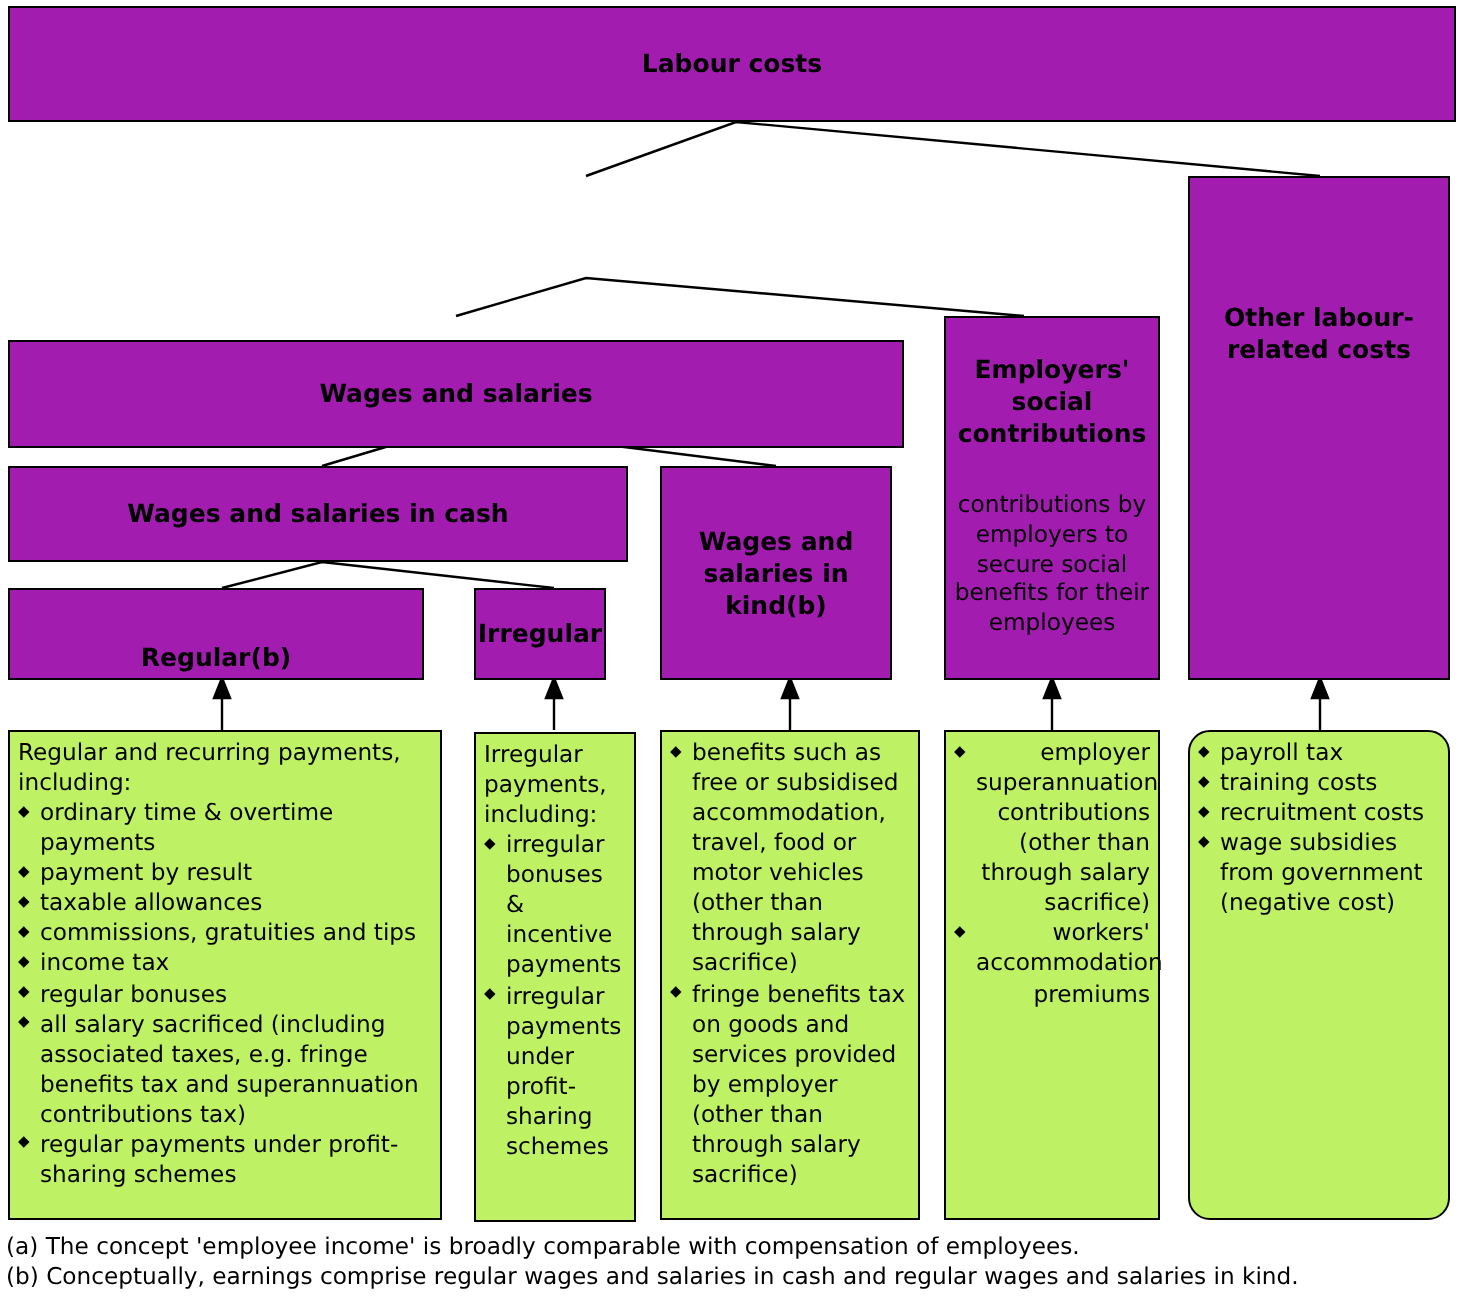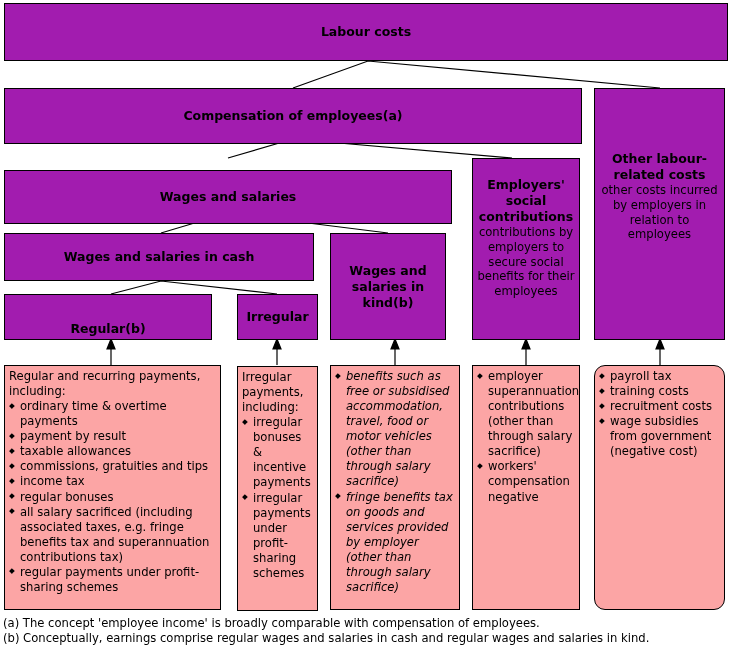--- a/index.html
+++ b/index.html
@@ -26,21 +26,21 @@
     display: flex;
     align-items: center;
     justify-content: center;
     text-align: center;
     font-weight: bold;
     font-size: 12.5px;
     line-height: 1.28;
     padding: 2px 3px;
   }
   .box.plain {
-    background: #fca5a5;
+    background: #bef264;
     font-weight: normal;
     display: block;
     text-align: left;
     padding: 3px 4px 3px 4px;
     font-size: 11.6px;
     line-height: 1.30;
   }
   .box .sub {
     display: block;
     font-weight: normal;
@@ -114,51 +114,47 @@
       <polygon points="526,339 522,349 530,349"></polygon>
       <line x1="660" y1="365" x2="660" y2="345"></line>
       <polygon points="660,339 656,349 664,349"></polygon>
     </g>
   </svg>
 
   <div class="box" style="left:4px; top:3px; width:724px; height:58px;">
     <span>Labour costs</span>
   </div>
 
-  <div class="box" style="left:4px; top:88px; width:578px; height:56px;">
-    <span>Compensation of employees(a)</span>
-  </div>
 
   <div class="box" style="left:594px; top:88px; width:131px; height:252px; flex-direction:column; justify-content:flex-start; padding-top:62px;">
     <span>Other labour-related costs</span>
-    <span class="sub">other costs incurred by employers in relation to employees</span>
   </div>
 
   <div class="box" style="left:4px; top:170px; width:448px; height:54px;">
     <span>Wages and salaries</span>
   </div>
 
-  <div class="box" style="left:472px; top:158px; width:108px; height:182px; flex-direction:column; justify-content:flex-start; padding-top:18px;">
+  <div class="box" style="left:472px; top:158px; width:108px; height:182px; flex-direction:column; justify-content:flex-start; padding-top:18px;gap:20px;">
     <span>Employers' social contributions</span>
     <span class="sub">contributions by employers to secure social benefits for their employees</span>
   </div>
 
   <div class="box" style="left:4px; top:233px; width:310px; height:48px;">
     <span>Wages and salaries in cash</span>
   </div>
 
   <div class="box" style="left:330px; top:233px; width:116px; height:107px;">
     <span>Wages and salaries in kind(b)</span>
   </div>
 
   <div class="box" style="left:4px; top:294px; width:208px; height:46px;align-items:flex-end;">
     <span>Regular(b)</span>
   </div>
 
-  <div class="box" style="left:237px; top:294px; width:81px; height:46px;">
+  <div class="box" style="left:237px; top:294px; width:66px; height:46px;">
     <span>Irregular</span>
   </div>
 
   <div class="box plain" style="left:4px; top:365px; width:217px; height:245px;">
     <span class="lead">Regular and recurring payments, including:</span>
     <ul class="bullets">
       <li>ordinary time &amp; overtime payments</li>
       <li>payment by result</li>
       <li>taxable allowances</li>
       <li>commissions, gratuities and tips</li>
@@ -170,31 +166,31 @@
   </div>
 
   <div class="box plain" style="left:237px; top:366px; width:81px; height:245px;">
     <span class="lead">Irregular payments, including:</span>
     <ul class="bullets">
       <li>irregular bonuses &amp; incentive payments</li>
       <li>irregular payments under profit-sharing schemes</li>
     </ul>
   </div>
 
-  <div class="box plain" style="left:330px; top:365px; width:130px; height:245px;font-style:italic;">
+  <div class="box plain" style="left:330px; top:365px; width:130px; height:245px;">
     <ul class="bullets">
       <li>benefits such as free or subsidised accommodation, travel, food or motor vehicles (other than through salary sacrifice)</li>
       <li>fringe benefits tax on goods and services provided by employer (other than through salary sacrifice)</li>
     </ul>
   </div>
 
-  <div class="box plain" style="left:472px; top:365px; width:108px; height:245px;">
+  <div class="box plain" style="left:472px; top:365px; width:108px; height:245px;text-align:right;">
     <ul class="bullets">
       <li>employer superannuation contributions (other than through salary sacrifice)</li>
-      <li>workers' compensation negative</li>
+      <li>workers' accommodation premiums</li>
     </ul>
   </div>
 
   <div class="box plain" style="left:594px; top:365px; width:131px; height:245px;border-radius:11px;">
     <ul class="bullets">
       <li>payroll tax</li>
       <li>training costs</li>
       <li>recruitment costs</li>
       <li>wage subsidies from government (negative cost)</li>
     </ul>

